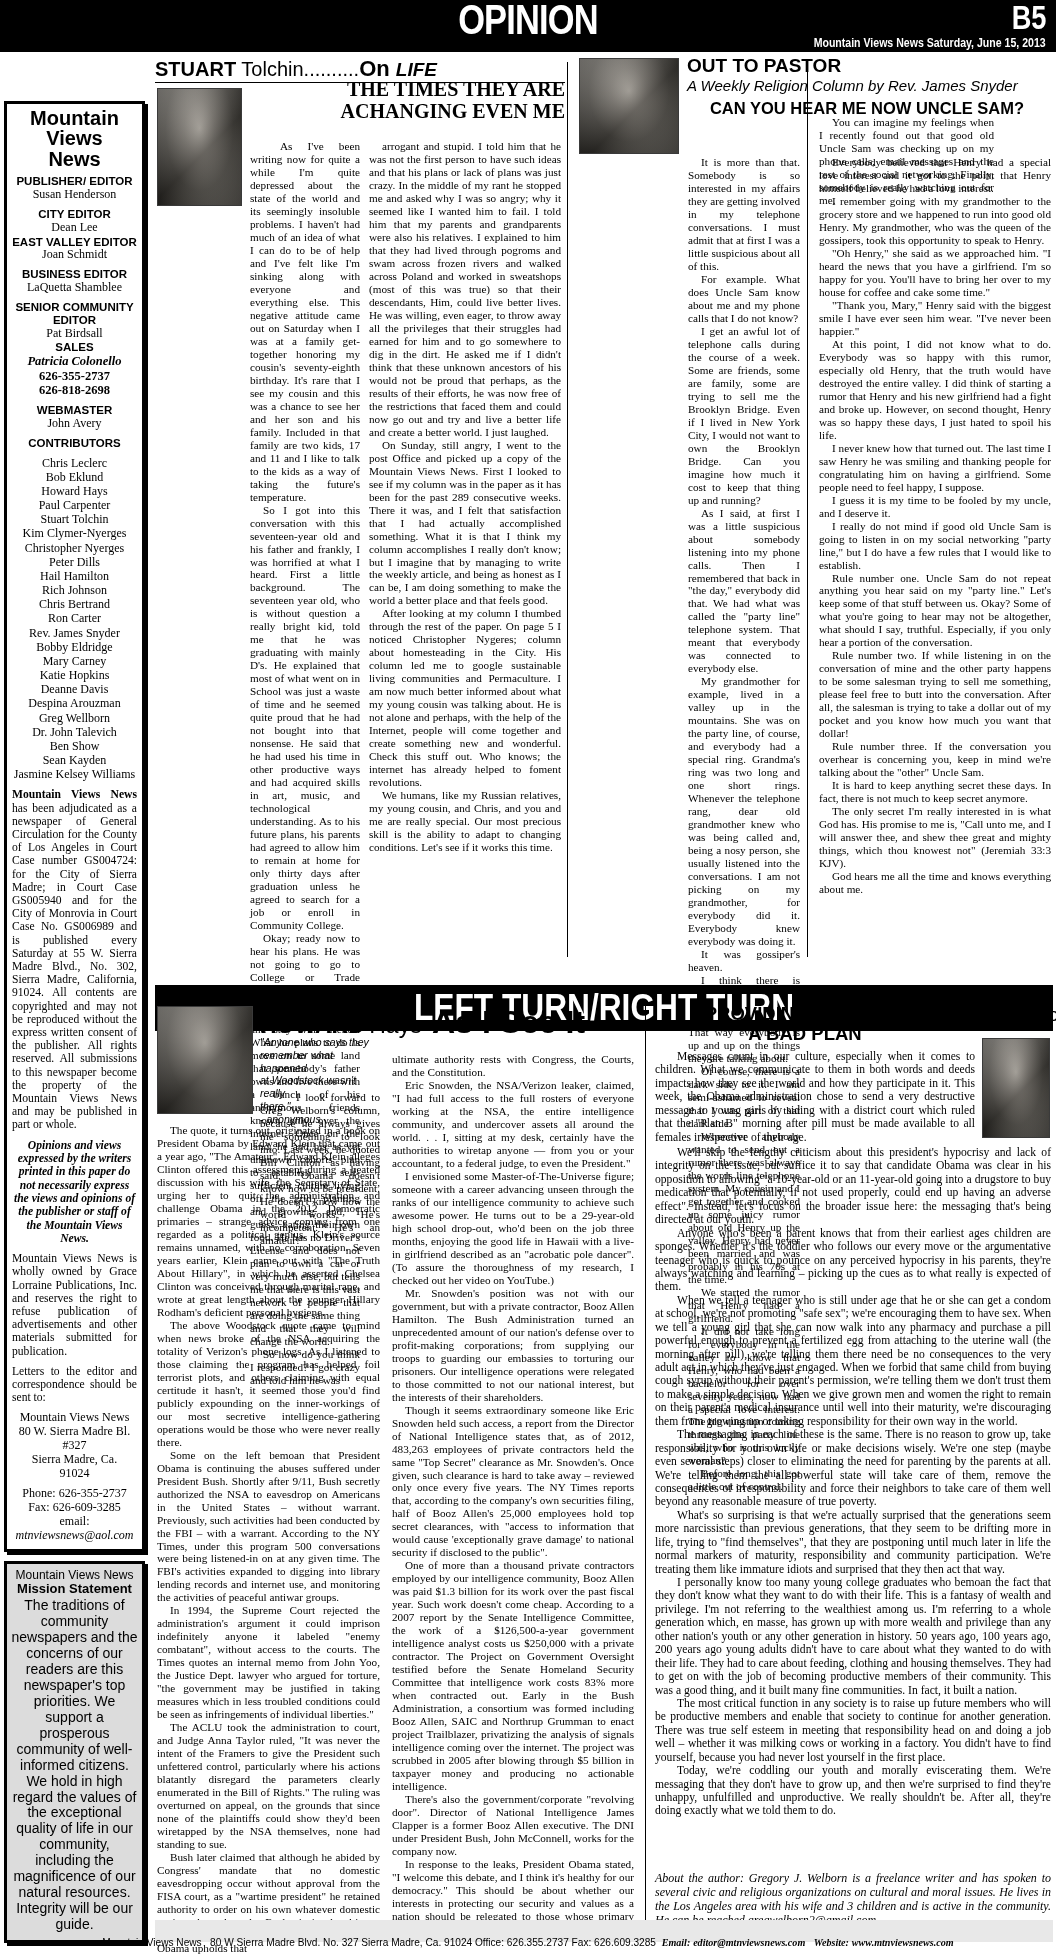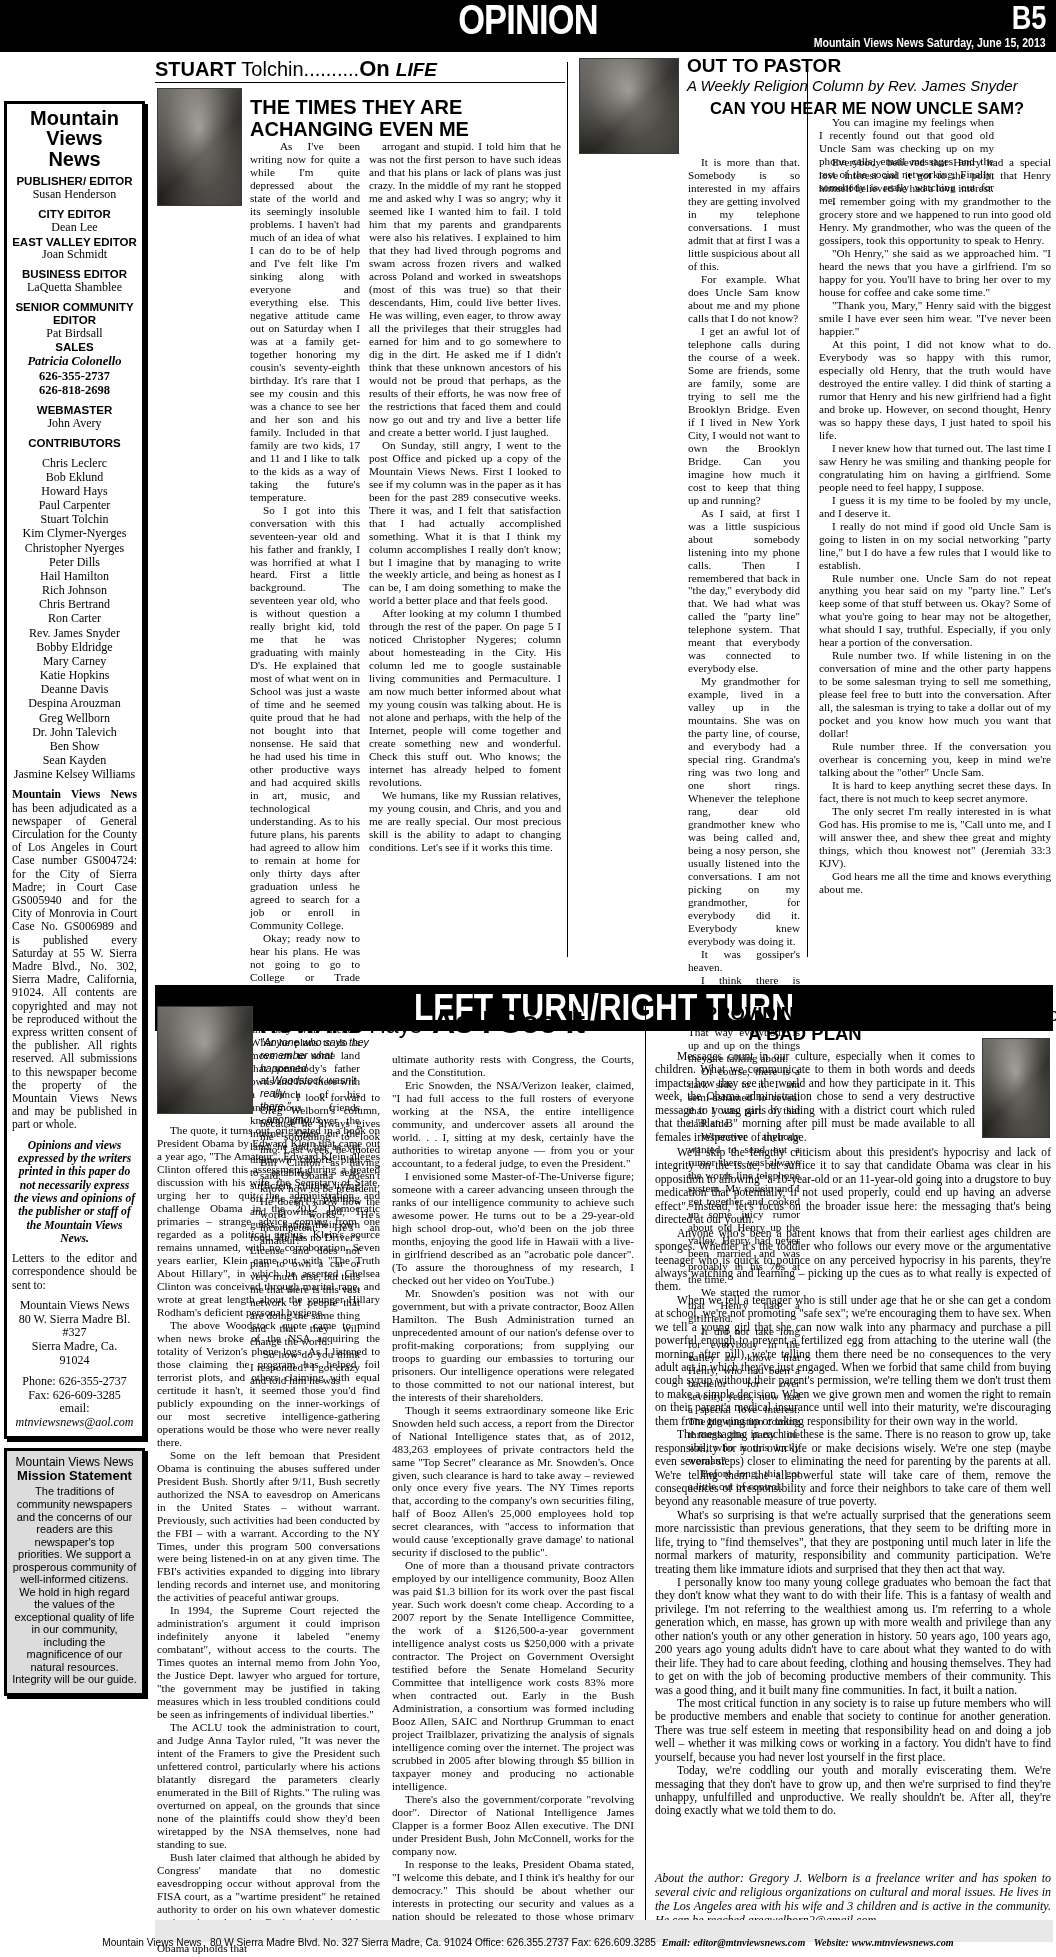--- a/index.html
+++ b/index.html
@@ -91,21 +91,21 @@
 
   .mission-box {
     margin-top:9px; width:141px;
     border:3px solid #000; background:#dcdcdc;
     box-shadow:3px 3px 0 #000;
     padding:5px 4px 7px 4px;
     font-family:"Liberation Sans", sans-serif;
   }
   .mission-head1 { text-align:center; font-size:12px; line-height:1.1; }
   .mission-head2 { text-align:center; font-size:13px; font-weight:bold; line-height:1.1; }
-  .mission-body { text-align:center; font-size:11px; line-height:1.14; margin-top:2px; }
+  .mission-body { text-align:center; font-size:14px; line-height:1.14; margin-top:2px; }
 
   
   .content { position:absolute; left:155px; top:56px; width:898px; }
 
   .vrule { position:absolute; width:1px; background:#000; }
 
   
   .byline-row { font-family:"Liberation Sans", sans-serif; white-space:nowrap; }
   .byline-bold { font-weight:bold; }
   .byline-light { font-weight:normal; }
@@ -221,20 +221,21 @@
       <div>Dr. John Talevich</div>
       <div>Ben Show</div>
       <div>Sean Kayden</div>
       <div>Jasmine Kelsey Williams</div>
     </div>
 
     <div class="sb-legal"><b>Mountain Views News</b><span> has been adjudicated as a newspaper of General Circulation for the County of Los Angeles in Court Case number GS004724: for the City of Sierra Madre; in Court Case GS005940 and for the City of Monrovia in Court Case No. GS006989 and is published every Saturday at 55 W. Sierra Madre Blvd., No. 302, Sierra Madre, California, 91024. All contents are copyrighted and may not be reproduced without the express written consent of the publisher.  All rights reserved.  All submissions to this newspaper become the property of the Mountain Views News and may be published in part or whole.</span></div>
 
     <div class="sb-opinions">Opinions and views expressed by the writers printed in this paper do not necessarily express the views and opinions of the publisher or staff of the Mountain Views News.</div>
 
+    <div class="sb-para">Mountain Views News is wholly owned by Grace Lorraine   Publications, Inc. and reserves the right to refuse publication of advertisements and other materials submitted for publication.</div>
 
     <div class="sb-para">Letters to the editor and correspondence should be sent to:</div>
 
     <div class="sb-center">
       <div>Mountain Views News</div>
       <div>80 W. Sierra Madre Bl.</div>
       <div>#327</div>
       <div>Sierra Madre, Ca.</div>
       <div>91024</div>
     </div>
@@ -262,21 +263,21 @@
   <div style="position:absolute; left:0px; top:0px; width:410px;">
     <div class="byline-row" style="font-size:20px;">
       <span class="byline-bold">STUART</span>
       <span class="byline-light">Tolchin..........</span><span class="byline-bold" style="font-size:22px;">On </span><span class="byline-bold" style="font-size:19px; font-style:italic;">LIFE</span>
     </div>
   </div>
   <div style="position:absolute; left:0; top:26px; width:410px; border-top:1px solid #000;"></div>
 
   <div class="photo" style="position:absolute; left:2px; top:32px; width:85px; height:118px;"></div>
 
-  <div style="position:absolute; left:95px; top:40px; width:315px; font-family:Liberation Sans, sans-serif; font-weight:bold; font-size:20px; line-height:1.12;">
+  <div style="position:absolute; left:95px; top:22px; width:315px; font-family:Liberation Serif, serif; font-weight:bold; font-size:20px; line-height:1.12;text-align:right;">
     <div>THE TIMES THEY ARE</div>
     <div>ACHANGING EVEN ME</div>
   </div>
 
   <div class="bt" style="position:absolute; left:95px; top:84px; width:110px; height:565px;">
     <p style="text-indent:30px;">As I've been writing now for quite a while I'm quite depressed about the state of the world and its seemingly insoluble problems.  I haven't had much of an idea of what I can do to be of help and I've felt like I'm sinking along with everyone and everything else. This negative attitude came out on Saturday when I was at a family get-together honoring my cousin's seventy-eighth birthday.  It's rare that I see my cousin and this was a chance to see her and her son and his family. Included in that family are two kids, 17 and 11 and I like to talk to the kids as a way of taking the future's temperature.</p>
     <p>So I got into this conversation with this seventeen-year old and his father and frankly, I was horrified at what I heard.  First a little background.  The seventeen year old, who is without question a really bright kid, told me that he was graduating with mainly D's.  He explained that most of what went on in School was just a waste of time and he seemed quite proud that he had not bought into that nonsense.  He said that he had used his time in other productive ways and had acquired skills in art, music, and technological understanding.  As to his future plans, his parents had agreed to allow him to remain at home for only thirty days after graduation unless he agreed to search for a job or enroll in Community College.</p>
     <p>Okay; ready now to hear his plans.  He was not going to go to College or Trade School.  He was not going to look for work nor did he plan to travel and stay with friends.  What he plans to do is move on to some land that somebody's father owns and live there with a bunch of his anonymous friends known only over the internet.  Once on the land, he and his as yet unknown cohorts plan to establish a self-sufficient culture living off the grid, planting and growing and, I guess, eating their own food. He has no Driver's License and does not plan to own a car or very much else, but tells me that there is this vast network of people that are doing the same thing and that they will change the world.</p>
     <p>So how do you think I responded?  I got crazy and told him he was</p>
   </div>

